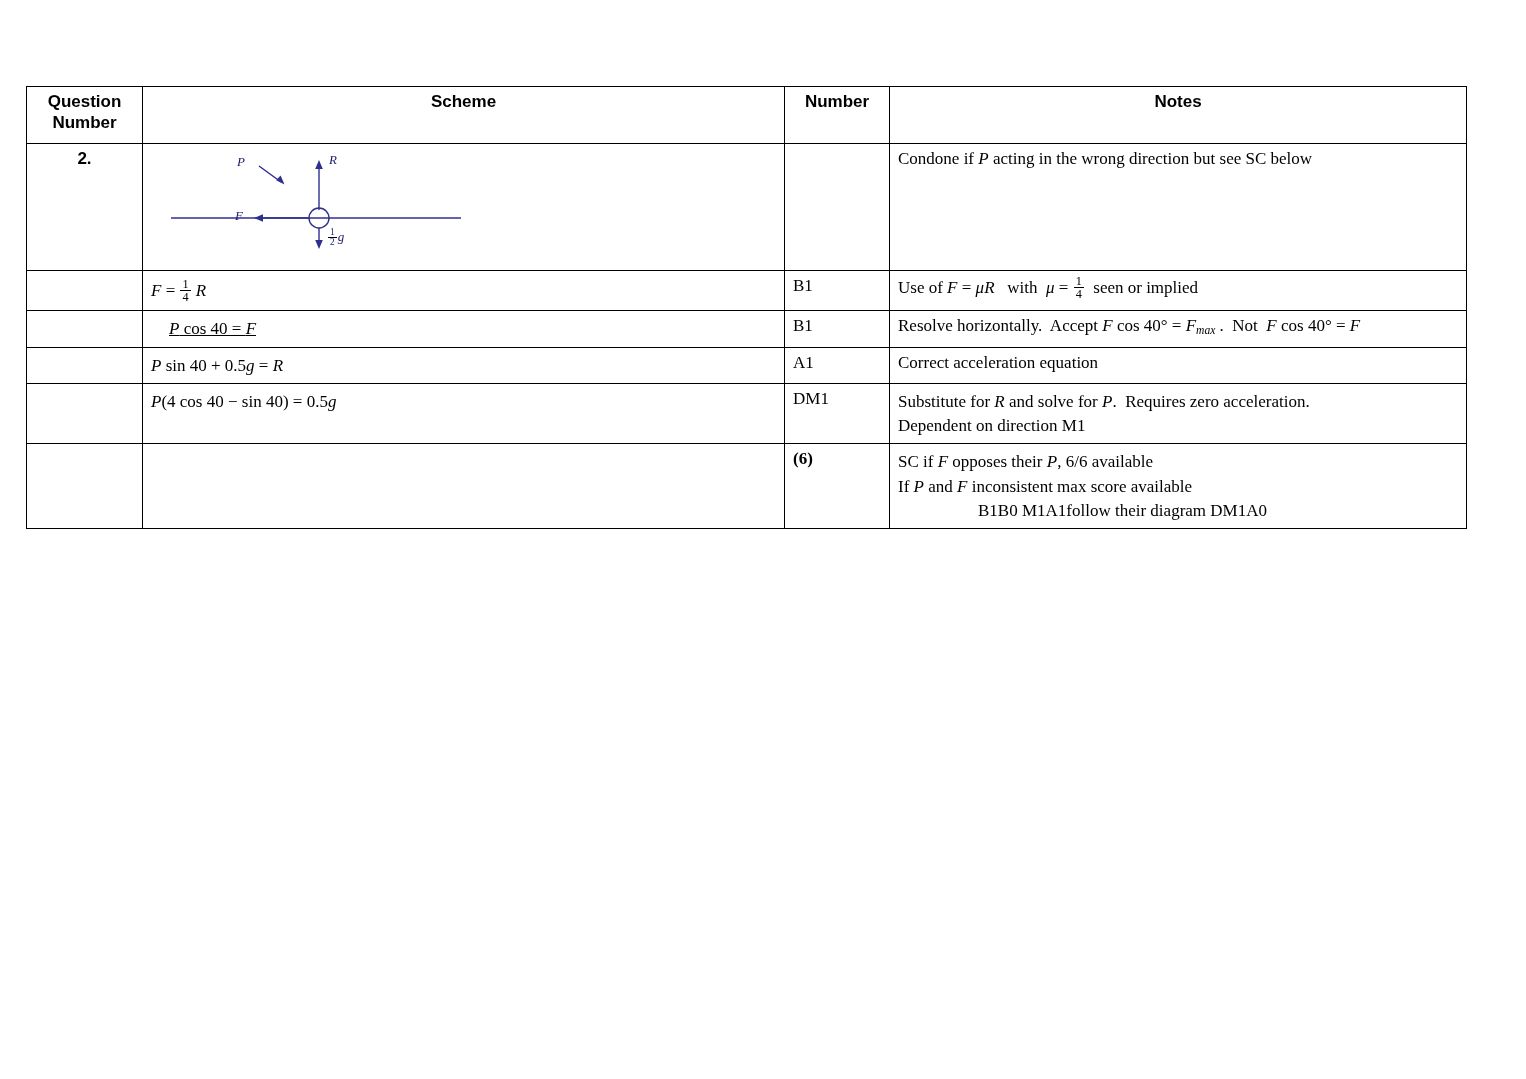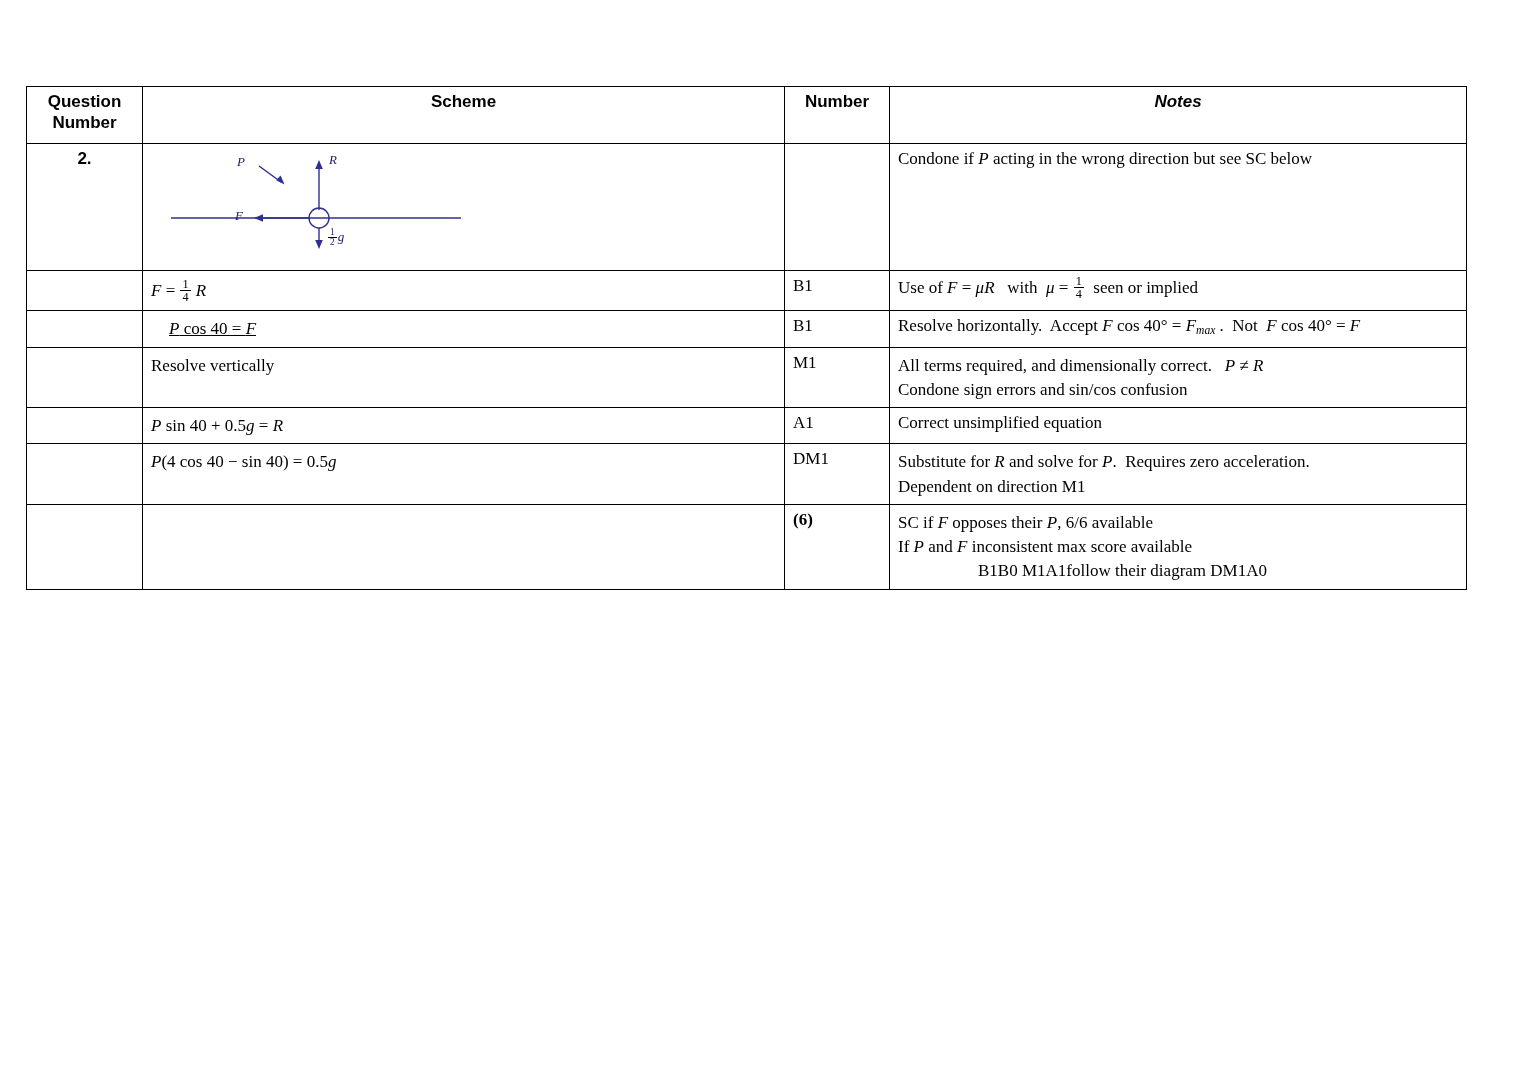--- a/index.html
+++ b/index.html
@@ -45,21 +45,21 @@
   thead th {
     font-family: "Liberation Sans", sans-serif;
     font-weight: bold;
     font-size: 17px;
     text-align: center;
     vertical-align: top;
     padding-top: 8px;
     height: 48px;
   }
   th.hdr-qn { text-align: center; }
-  th.hdr-notes { vertical-align: middle; font-style: italic; }
+  th.hdr-notes { vertical-align: middle; }
 
   td.qn {
     text-align: center;
     font-family: "Liberation Sans", sans-serif;
     font-weight: bold;
     font-size: 17px;
     padding-top: 6px;
   }
   td.marks {
     font-size: 17px;
@@ -193,42 +193,31 @@
         <span class="mathline indent1">
           <span class="it">P</span> cos 40 = <span class="it">F</span>
         </span>
       </td>
       <td class="marks">B1</td>
       <td class="notes">
         <span>Resolve horizontally.&nbsp; Accept <span class="it">F</span> cos 40° = <span class="it">F</span><span class="sub it">max</span> .&nbsp; Not&nbsp; <span class="it">F</span> cos 40° = <span class="it">F</span></span>
       </td>
     </tr>
 
-    <tr>
-      <td class="qn"></td>
-      <td class="scheme">
-        <span class="mathline">Resolve vertically</span>
-      </td>
-      <td class="marks">M1</td>
-      <td class="notes">
-        <span class="mathline">All terms required, and dimensionally correct. &nbsp; <span class="it">P</span> ≠ <span class="it">R</span></span>
-        <span class="mathline">Condone sign errors and sin/cos confusion</span>
-      </td>
-    </tr>
 
     <tr>
       <td class="qn"></td>
       <td class="scheme">
         <span class="mathline">
           <span class="it">P</span> sin 40 + 0.5<span class="it">g</span> = <span class="it">R</span>
         </span>
       </td>
       <td class="marks">A1</td>
       <td class="notes">
-        <span>Correct unsimplified equation</span>
+        <span>Correct acceleration equation</span>
       </td>
     </tr>
 
     <tr>
       <td class="qn"></td>
       <td class="scheme">
         <span class="mathline">
           <span class="it">P</span>(4 cos 40 − sin 40) = 0.5<span class="it">g</span>
         </span>
       </td>

